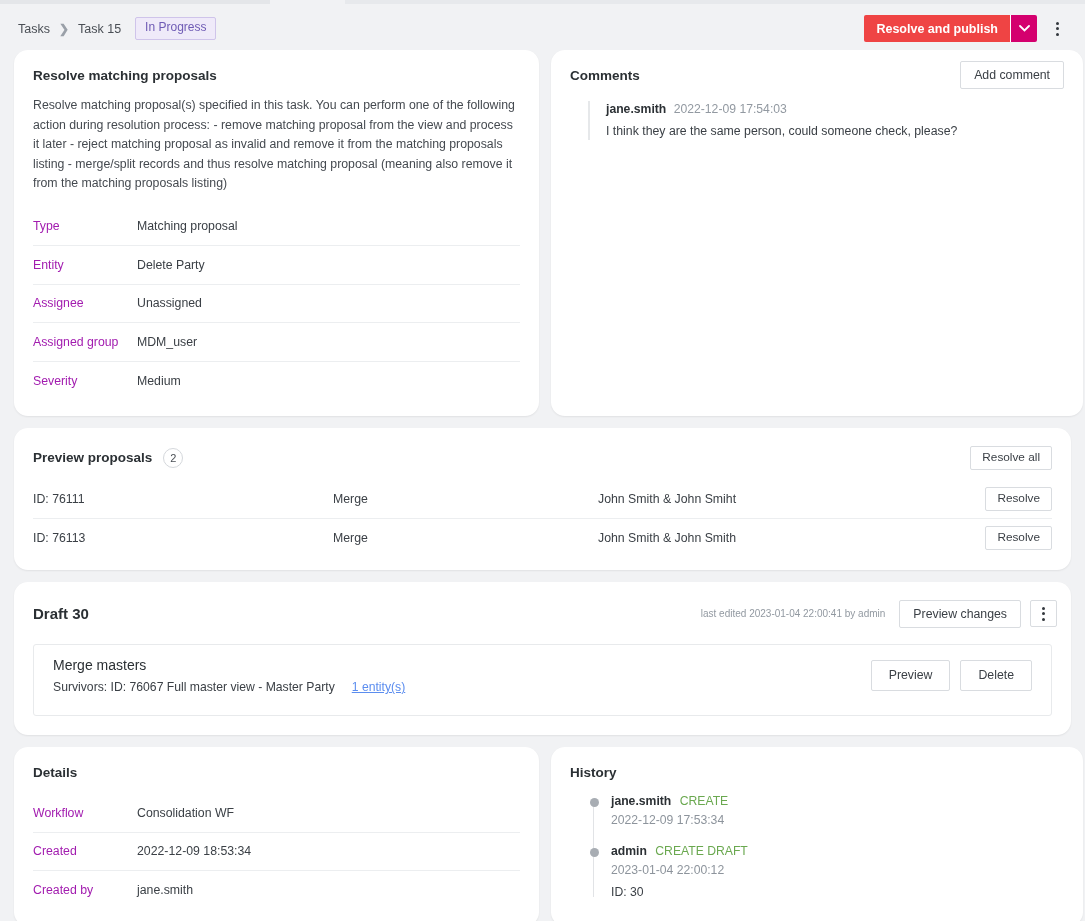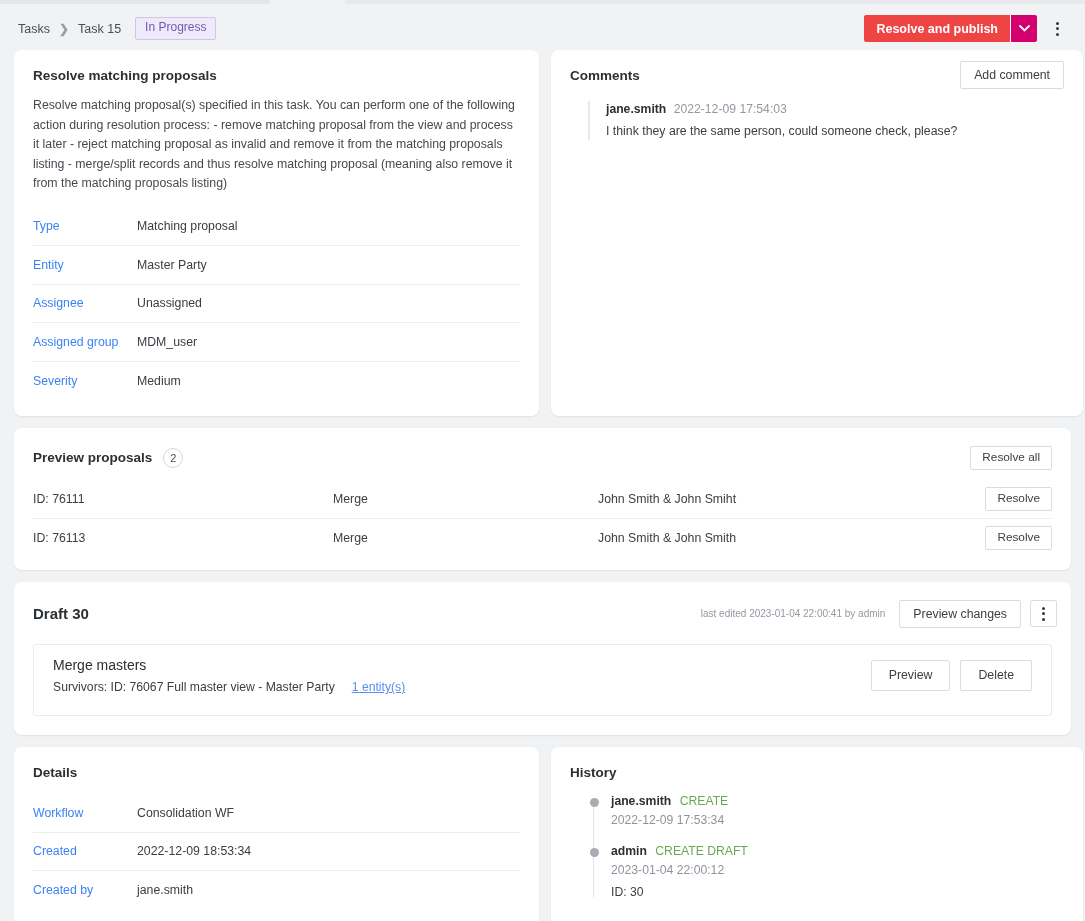--- a/index.html
+++ b/index.html
@@ -68,21 +68,21 @@
     margin-left: 7px;
     display: flex; flex-direction: column; align-items: center; justify-content: center; gap: 2.5px;
   }
   .kebab-btn i { display:block; width: 3px; height: 3px; border-radius: 50%; background: #33383d; }
 
   
   .page { padding: 0 14px; }
   .row { display: flex; gap: 12px; margin-bottom: 12px; }
   .card {
     background: #fff;
-    border-radius: 8px;
+    border-radius: 14px;
     box-shadow: 0 1px 2px rgba(0,0,0,0.07);
   }
   .col-left  { width: 525px; flex: none; }
   .col-right { width: 532px; flex: none; }
   .card-pad { padding: 18px 19px 16px; }
 
   .card-title { font-size: 13.5px; font-weight: bold; color: #2b3034; }
   .card-desc {
     margin-top: 13px;
     font-size: 12.3px;
@@ -93,21 +93,21 @@
   
   .kv { margin-top: 14px; }
   .kv-row {
     display: flex;
     align-items: center;
     height: 38.5px;
     border-bottom: 1px solid #eceef0;
     font-size: 12.3px;
   }
   .kv-row:last-child { border-bottom: none; }
-  .kv-key { width: 104px; flex: none; color: #3b82f6; }
+  .kv-key { width: 104px; flex: none; color: #a21caf; }
   .kv-val { color: #3b4046; }
 
   
   .comments-head { display: flex; align-items: flex-start; }
   .btn-outline {
     background: #fff;
     border: 1px solid #d9dce0;
     border-radius: 2px;
     font-family: inherit;
     font-size: 12.3px;
@@ -232,21 +232,21 @@
       <div class="card-pad">
         <div class="card-title">Resolve matching proposals</div>
         <div class="card-desc">Resolve matching proposal(s) specified in this task. You can perform one of the following action during resolution process: - remove matching proposal from the view and process it later - reject matching proposal as invalid and remove it from the matching proposals listing - merge/split records and thus resolve matching proposal (meaning also remove it from the matching proposals listing)</div>
         <div class="kv">
           <div class="kv-row">
             <div class="kv-key">Type</div>
             <div class="kv-val">Matching proposal</div>
           </div>
           <div class="kv-row">
             <div class="kv-key">Entity</div>
-            <div class="kv-val">Master Party</div>
+            <div class="kv-val">Delete Party</div>
           </div>
           <div class="kv-row">
             <div class="kv-key">Assignee</div>
             <div class="kv-val">Unassigned</div>
           </div>
           <div class="kv-row">
             <div class="kv-key">Assigned group</div>
             <div class="kv-val">MDM_user</div>
           </div>
           <div class="kv-row">

